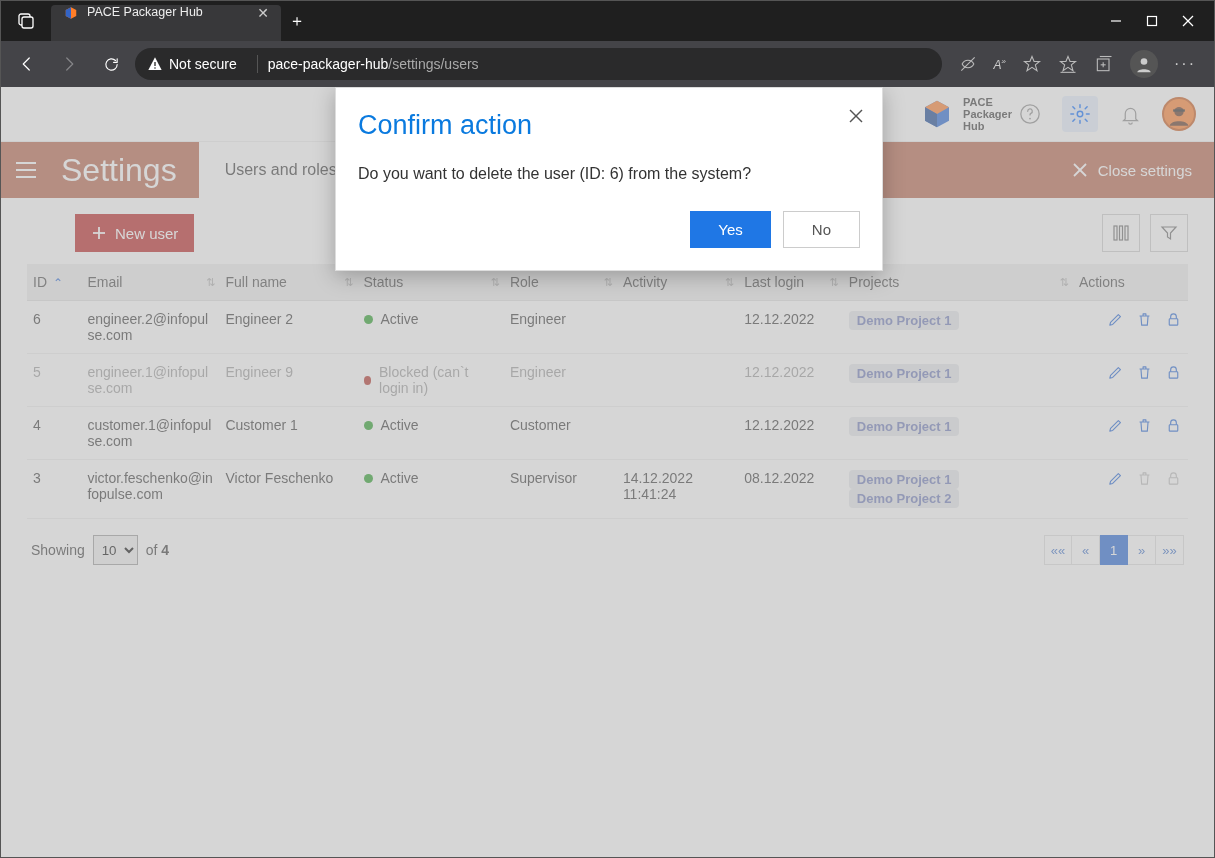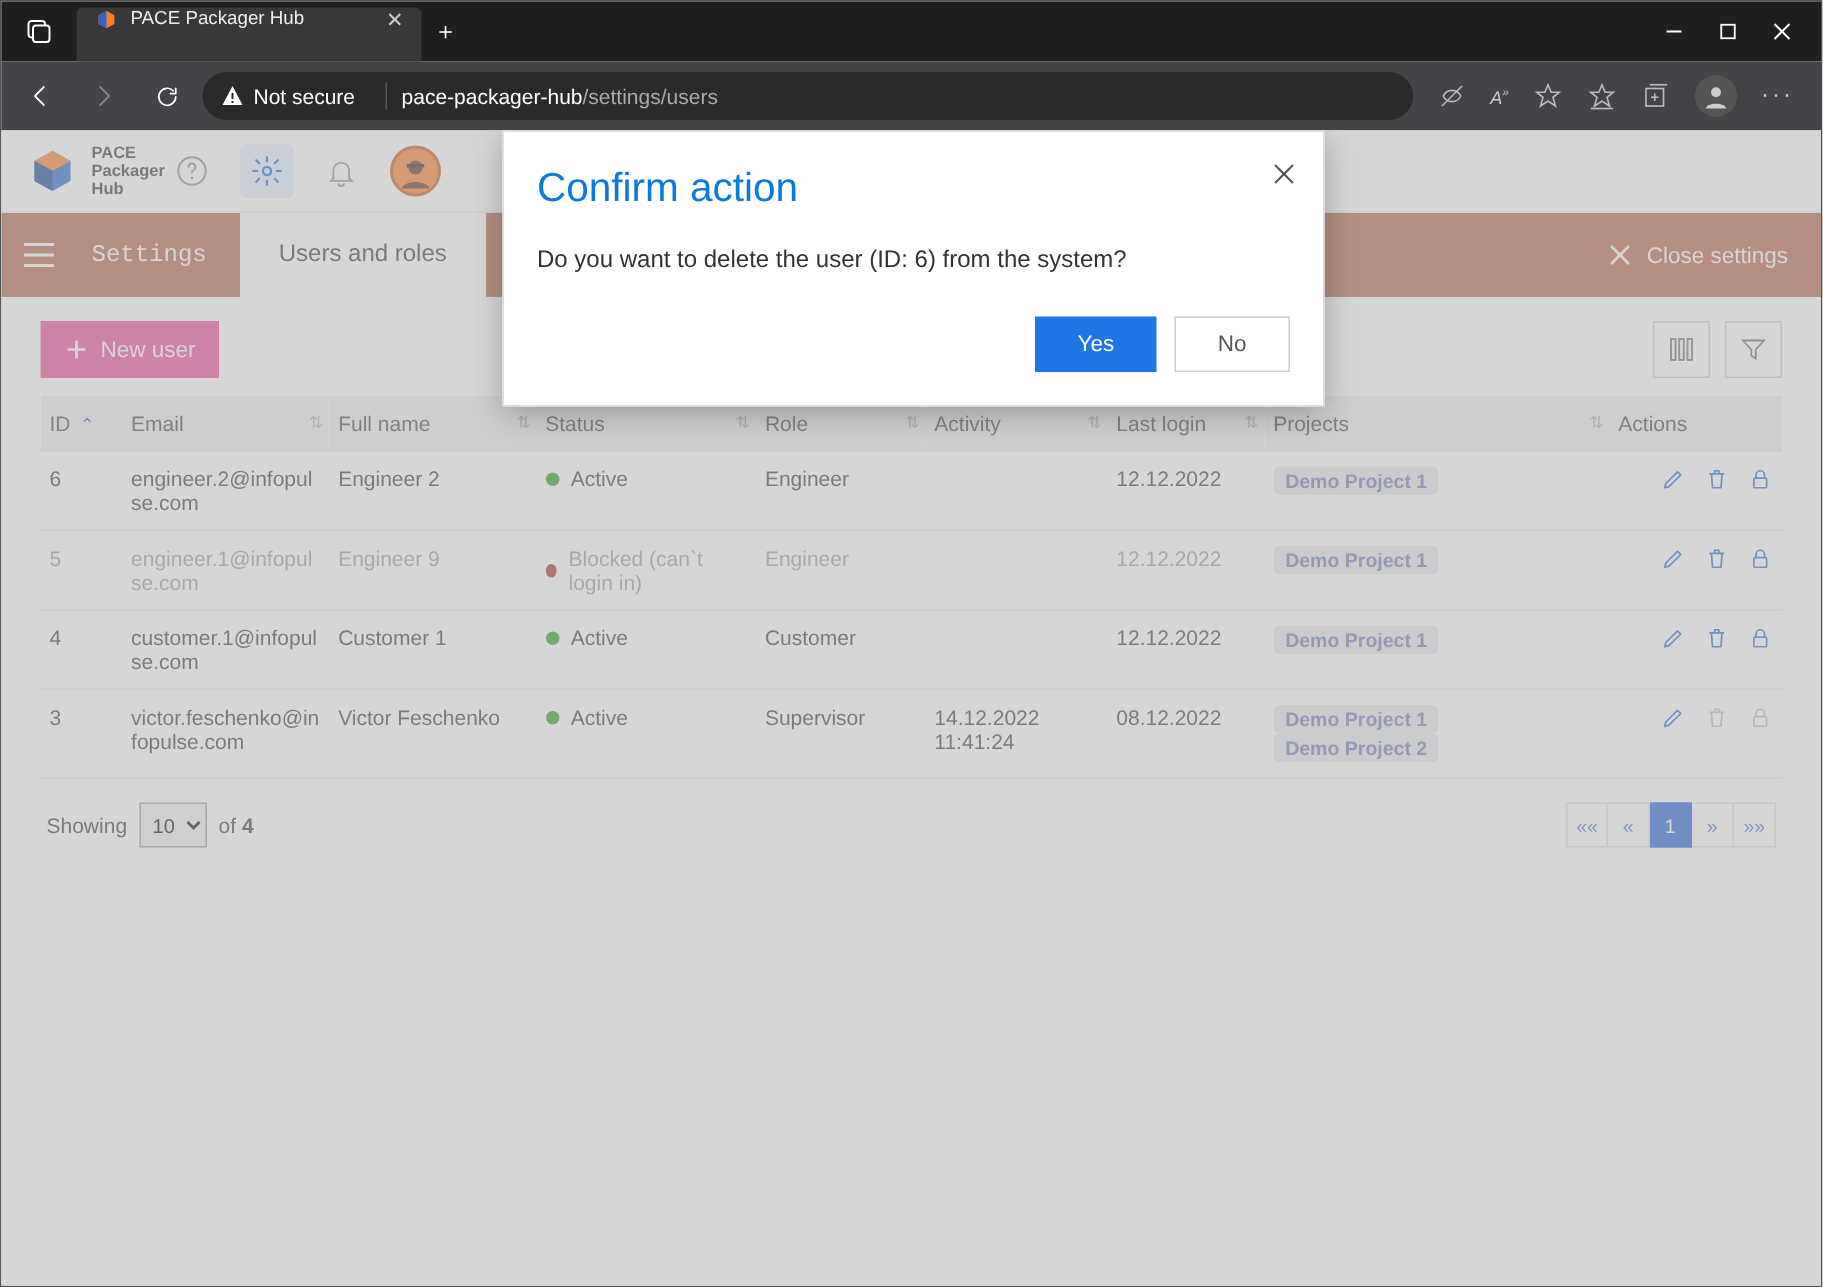--- a/index.html
+++ b/index.html
@@ -23,37 +23,37 @@
   .addressbox { flex:1; height:32px; background:#2a2a2b; border-radius:16px; display:flex; align-items:center; padding:0 12px; font-size:14px; color:#ddd;}
   .addressbox .warn { display:flex; align-items:center; gap:6px; margin-right:10px;}
   .divider { width:1px; height:18px; background:#555; margin:0 10px;}
   .url-path .dim { color:#aaa;}
   .addr-actions { display:flex; gap:16px; align-items:center; padding: 0 10px; color:#ccc;}
   .addr-actions svg, .addr-actions .profile { width:20px; height:20px;}
   .profile-circle { width:28px; height:28px; background:#555; border-radius:50%; display:flex; align-items:center; justify-content:center;}
 
   
   .app { flex:1; background:#fff; position:relative; overflow:hidden;}
-  .app-top { height:55px; display:flex; align-items:center; padding:0 18px; justify-content:flex-start; border-bottom:1px solid #eee;}
+  .app-top { height:55px; display:flex; align-items:center; padding:0 18px; justify-content:flex-end; border-bottom:1px solid #eee;}
   .brand { display:flex; align-items:center; gap:10px;}
   .brand-logo { width:32px; height:32px; }
   .brand-text { font-size:11px; line-height:12px; font-weight:600; color:#333;}
   .top-icons { display:flex; align-items:center; gap:14px;}
   .top-ico { width:36px; height:36px; border-radius:4px; display:flex; align-items:center; justify-content:center; color:#666;}
   .top-ico.active { background:#e4eefc; color:#0067ff;}
   .avatar { width:34px; height:34px; border-radius:50%; background:#ff7d28; border:2px solid #c85516; display:flex; align-items:center; justify-content:center; overflow:hidden;}
 
   .subheader { height:56px; background:#b76146; display:flex; align-items:center; color:#fff; }
   .hamburger { width:50px; display:flex; align-items:center; justify-content:center; font-size:20px;}
-  .sub-title { font-size:16px; font-weight:400; padding:0 10px;font-family:Liberation Mono, monospace;}
+  .sub-title { font-size:32px; font-weight:400; padding:0 10px;}
   .sub-tab { background:#fff; color:#333; height:56px; display:flex; align-items:center; padding:0 26px; font-size:16px; margin-left:12px;}
   .close-settings { margin-left:auto; display:flex; align-items:center; gap:10px; padding:0 22px; font-size:15px;}
 
   .toolbar { display:flex; align-items:center; padding:16px 26px 12px; gap:10px;}
-  .btn-primary { background:#ec4899; color:#fff; border:none; height:38px; padding:0 16px; display:flex; align-items:center; gap:8px; font-size:15px; cursor:pointer;}
+  .btn-primary { background:#b91c1c; color:#fff; border:none; height:38px; padding:0 16px; display:flex; align-items:center; gap:8px; font-size:15px; cursor:pointer;margin-left:48px;}
   .toolbar-right { margin-left:auto; display:flex; gap:10px;}
   .icon-btn { width:38px; height:38px; border:1px solid #ccc; display:flex; align-items:center; justify-content:center; color:#555; background:#fff;}
 
   
   .table { width:calc(100% - 52px); margin:0 26px; border-collapse:collapse; font-size:14px; color:#333;}
   .table thead th { text-align:left; font-weight:400; color:#444; padding:10px 6px; background:#ededed; border-bottom:1px solid #ddd; position:relative;}
   .sort-handle { position:absolute; right:4px; top:50%; transform:translateY(-50%); color:#aaa; font-size:11px;}
   .asc-arrow { color:#1d62d6; font-size:12px; margin-left:6px;}
   .table tbody td { padding:10px 6px; vertical-align:top; border-bottom:1px solid #eee;}
   tbody tr.dim td { color:#999;}

